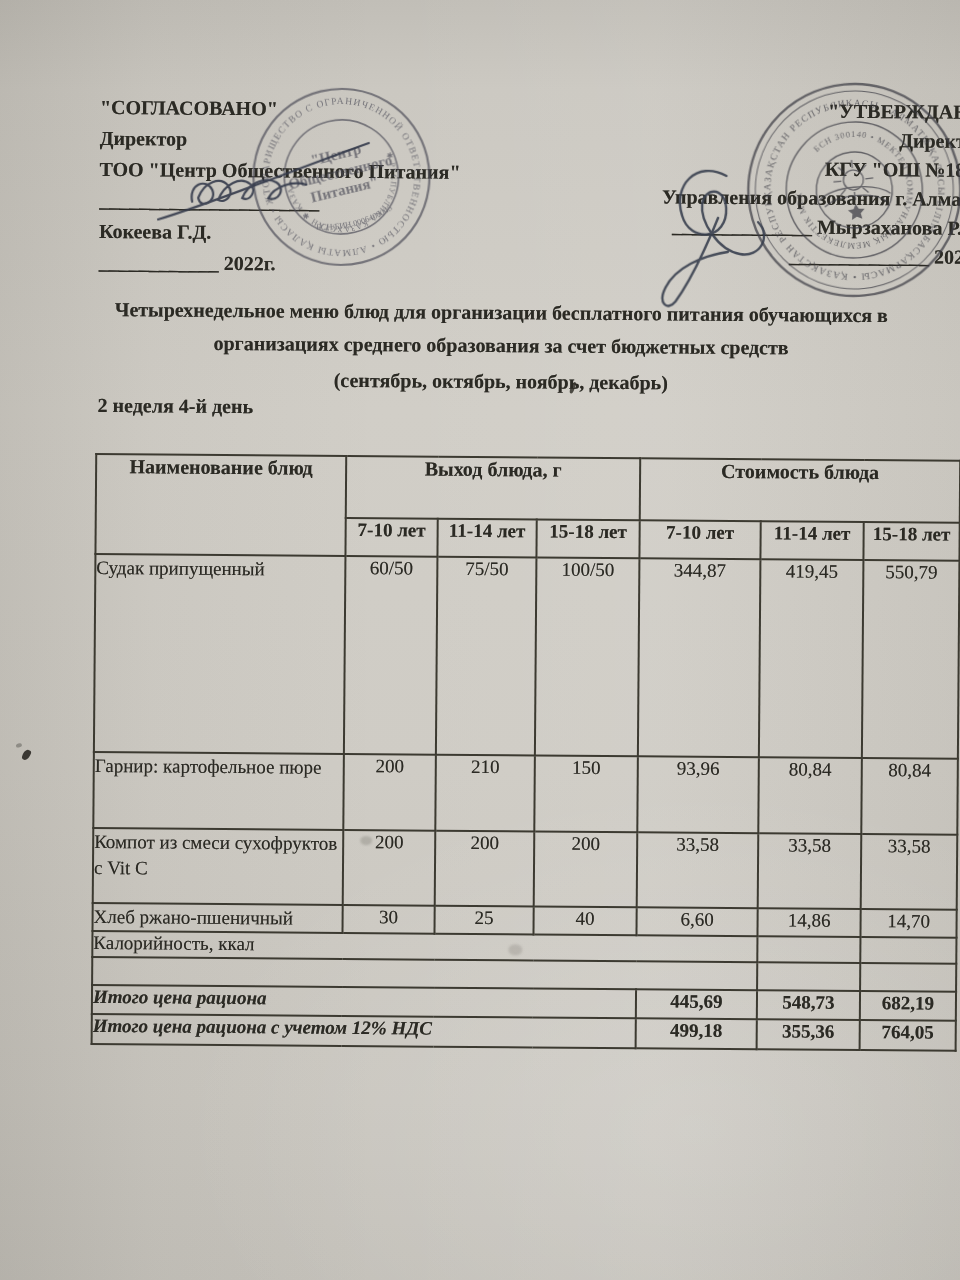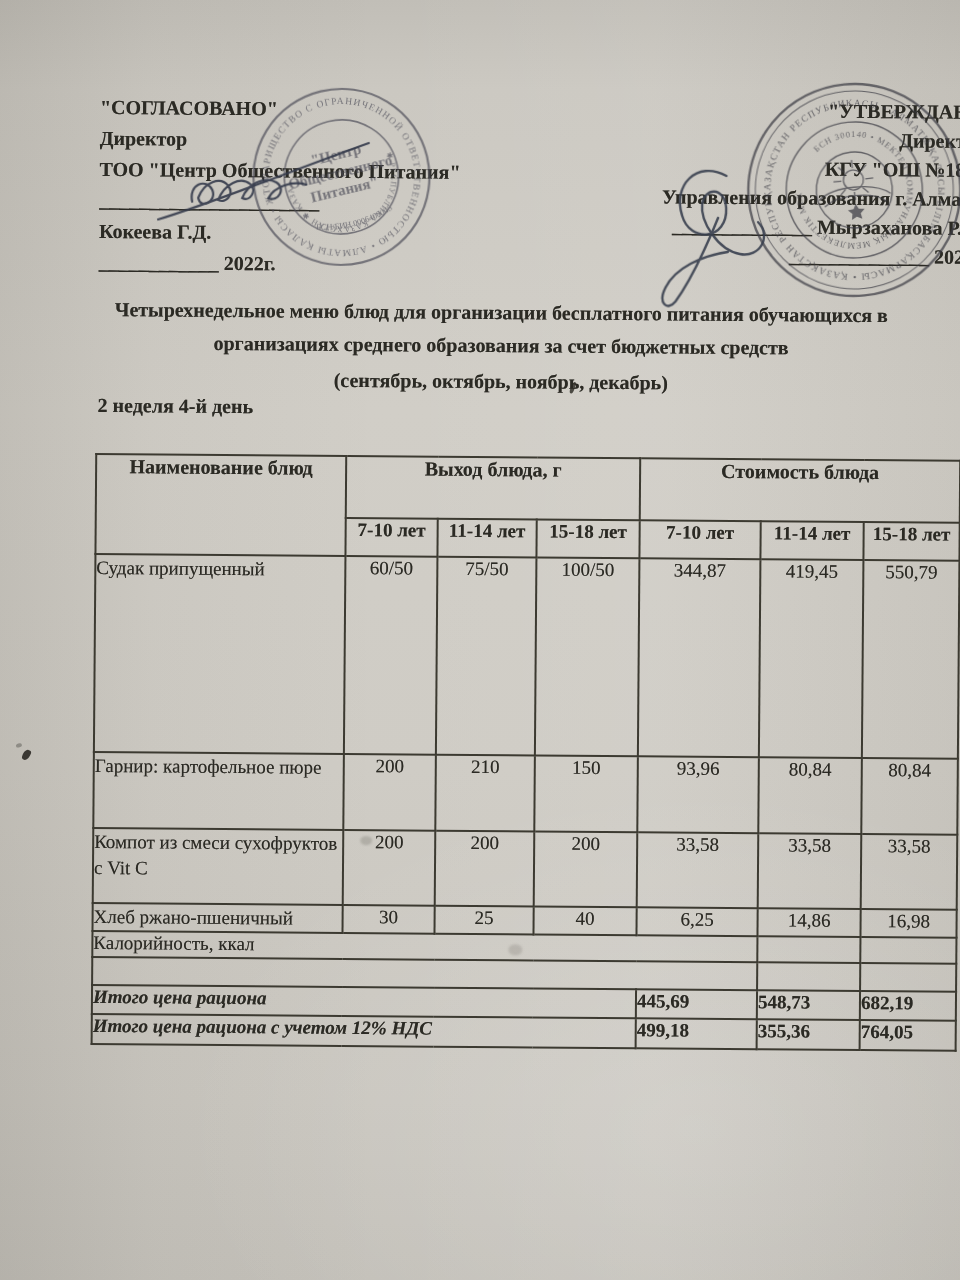--- a/index.html
+++ b/index.html
@@ -30,21 +30,21 @@
   table.menu td{border:2px solid #3c3a31;padding:0;vertical-align:top;overflow:hidden;}
   td.hdr{font-weight:bold;text-align:center;vertical-align:middle;font-size:20px;}
   td.agehdr{font-weight:bold;text-align:center;vertical-align:middle;font-size:19px;margin-top:35px;}
   td.dish{padding:3px 4px 0 6px;line-height:26px;}
   td.val{text-align:center;padding-top:3px;}
   tr.r-h1{height:62px;} tr.r-h2{height:38px;}
   tr.r-d1{height:198px;} tr.r-d2{height:76px;} tr.r-d3{height:75px;} tr.r-d4{height:27px;}
   tr.r-cal{height:26px;} tr.r-emp{height:28px;} tr.r-tot{height:29px;} tr.r-nds{height:30px;}
   td.callab{padding:1px 4px 0 6px;}
   td.totlab{font-style:italic;font-weight:bold;padding:2px 4px 0 6px;white-space:nowrap;}
-  td.totval{text-align:left;padding:2px 8px 0 0;font-weight:bold;vertical-align:middle;}
+  td.totval{text-align:center;padding:2px 8px 0 0;font-weight:bold;vertical-align:middle;}
 
   
   .stamp{position:absolute;filter:blur(0.4px);}
   .sig{position:absolute;filter:blur(0.3px);}
 
   
   .mark1{position:absolute;left:25px;top:753px;width:7px;height:11px;background:#23211c;border-radius:65% 35% 70% 50%;transform:rotate(26deg);opacity:.85;}
   .mark1b{position:absolute;left:18px;top:747px;width:6px;height:4px;background:rgba(50,48,42,.35);border-radius:50%;transform:rotate(-20deg);}
   .mark2{position:absolute;left:570px;top:381px;width:4px;height:12px;background:#2a2822;border-radius:60% 40% 50% 50%;transform:rotate(20deg);opacity:.8;}
   .smudge1{position:absolute;left:363px;top:837px;width:12px;height:9px;background:rgba(60,58,50,.20);border-radius:50%;filter:blur(1px);}
@@ -189,23 +189,23 @@
           <td class="val">200</td>
           <td class="val">33,58</td>
           <td class="val">33,58</td>
           <td class="val">33,58</td>
         </tr>
         <tr class="r-d4">
           <td class="dish">Хлеб ржано-пшеничный</td>
           <td class="val">30</td>
           <td class="val">25</td>
           <td class="val">40</td>
-          <td class="val">6,25</td>
+          <td class="val">6,60</td>
           <td class="val">14,86</td>
-          <td class="val">16,98</td>
+          <td class="val">14,70</td>
         </tr>
         <tr class="r-cal">
           <td class="callab" colspan="5">Калорийность, ккал</td>
           <td></td>
           <td></td>
         </tr>
         <tr class="r-emp">
           <td colspan="5"></td>
           <td></td>
           <td></td>

